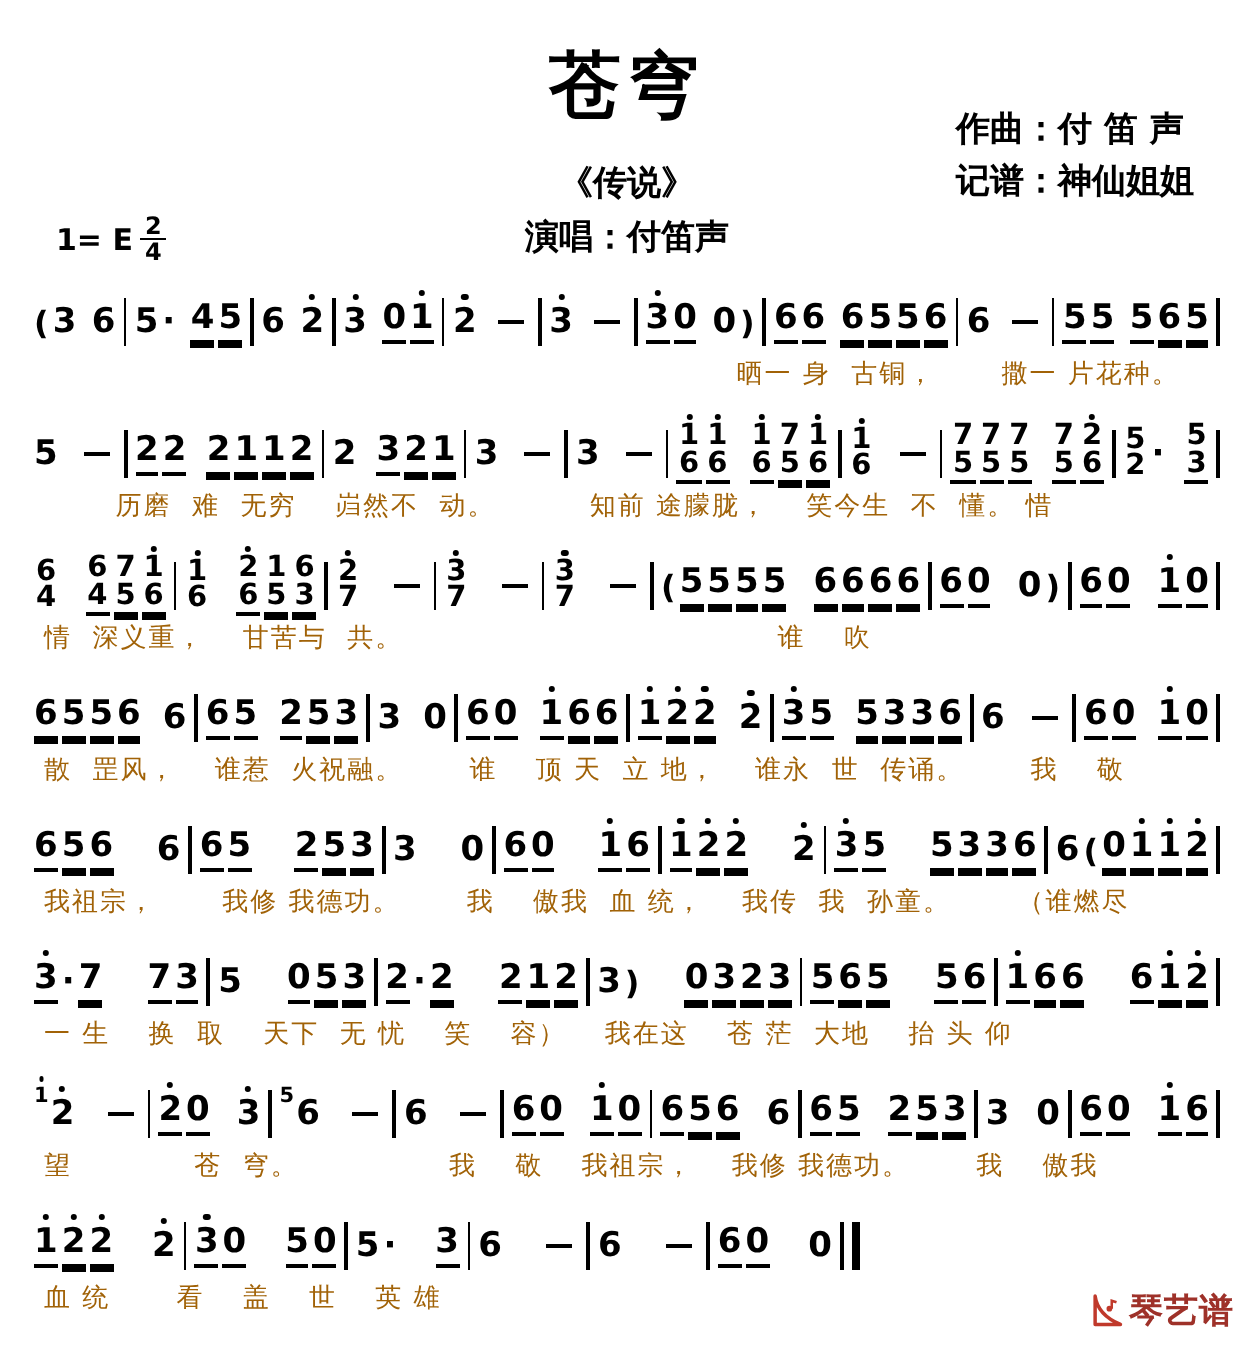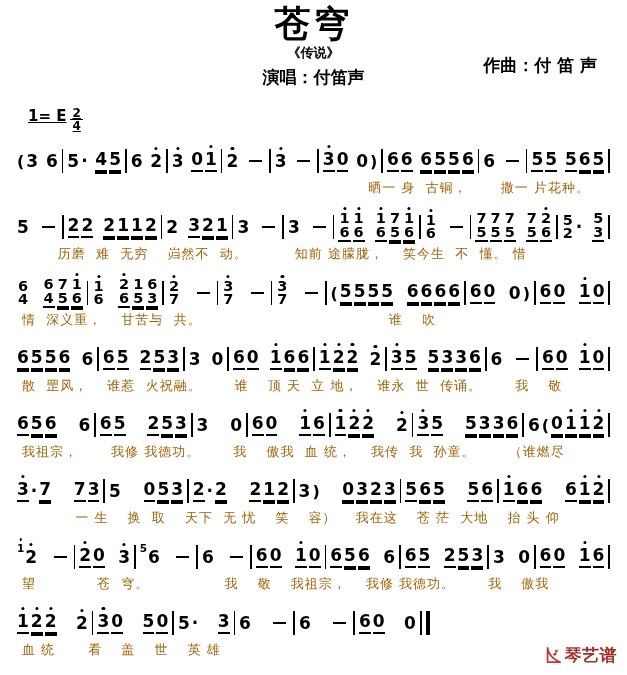--- a/index.html
+++ b/index.html
@@ -7,26 +7,26 @@
     position:relative;
     width:627px;height:675px;
     background:#ffffff;
     font-family:"DejaVu Sans","Liberation Sans",sans-serif;
     color:#000;
     overflow:hidden;
     margin:0 auto;
   }
   
   .hdr{position:relative;height:134px;}
-  .hdr-center{position:absolute;left:0;right:0;top:4px;text-align:center;}
+  .hdr-center{position:absolute;left:0;right:0;top:24px;text-align:center;}
   .title{font-size:36px;font-weight:bold;letter-spacing:3px;line-height:40px;}
-  .subtitle{font-size:13px;font-weight:bold;margin-top:0;}
+  .subtitle{font-size:17px;font-weight:bold;margin-top:16px;}
   .singer{font-size:17px;font-weight:bold;margin-top:4px;text-align:center;}
   .credits{position:absolute;right:30px;top:52px;text-align:left;font-size:17px;font-weight:bold;line-height:26px;}
-  .keysig{position:absolute;left:28px;bottom:2px;font-size:15px;font-weight:bold;display:flex;gap:4px;text-decoration:underline;}
+  .keysig{position:absolute;left:28px;bottom:2px;font-size:15px;font-weight:bold;display:flex;align-items:center;gap:4px;}
   .frac{display:inline-block;text-align:center;font-size:12px;font-weight:bold;line-height:12px;}
   .frac .num{display:block;border-bottom:1.6px solid #000;padding:0 2px;}
   .frac .den{display:block;}
   
   .score{padding:2px 0 0 0;}
   .system{height:66px;padding:0 14px 0 16px;}
   .notes-row{display:flex;align-items:center;height:44px;padding-top:6px;box-sizing:border-box;}
   .lyrics{font-size:13px;letter-spacing:1px;white-space:pre;line-height:16px;color:#a16207;}
   
   .n{position:relative;font-size:17px;font-weight:bold;margin:0 1px;line-height:19px;}
@@ -56,20 +56,21 @@
 <div class="page">
 
   <div class="hdr">
     <div class="hdr-center">
       <div class="title">苍穹</div>
       <div class="subtitle">《传说》</div>
       <div class="singer">演唱：付笛声</div>
     </div>
     <div class="credits">
       <div>作曲：付 笛 声</div>
+      <div>记谱：神仙姐姐</div>
     </div>
     <div class="keysig">
       <span>1= E</span>
       <span class="frac">
         <span class="num">2</span>
         <span class="den">4</span>
       </span>
     </div>
   </div>
 
@@ -453,21 +454,21 @@
           <span class="bar"></span>
           <span class="n hi u1">1</span>
           <span class="n u2">6</span>
           <span class="n u2">6</span>
           <span class="sp"></span>
           <span class="n u1">6</span>
           <span class="n hi u2">1</span>
           <span class="n hi u2">2</span>
           <span class="bar"></span>
         </div>
-        <div class="lyrics" style="margin-left: 1%; text-align: center;">一 生　 换  取　 天下  无 忧　 笑　 容）　 我在这　 苍 茫  大地　 抬 头 仰</div>
+        <div class="lyrics" style="margin-left: 1%;">一 生　 换  取　 天下  无 忧　 笑　 容）　 我在这　 苍 茫  大地　 抬 头 仰</div>
       </div>
       <div class="system">
         <div class="notes-row">
           <span class="grace hi">1</span>
           <span class="n hi">2</span>
           <span class="sp"></span>
           <span class="dash"></span>
           <span class="bar"></span>
           <span class="n hi u1">2</span>
           <span class="n u1">0</span>

